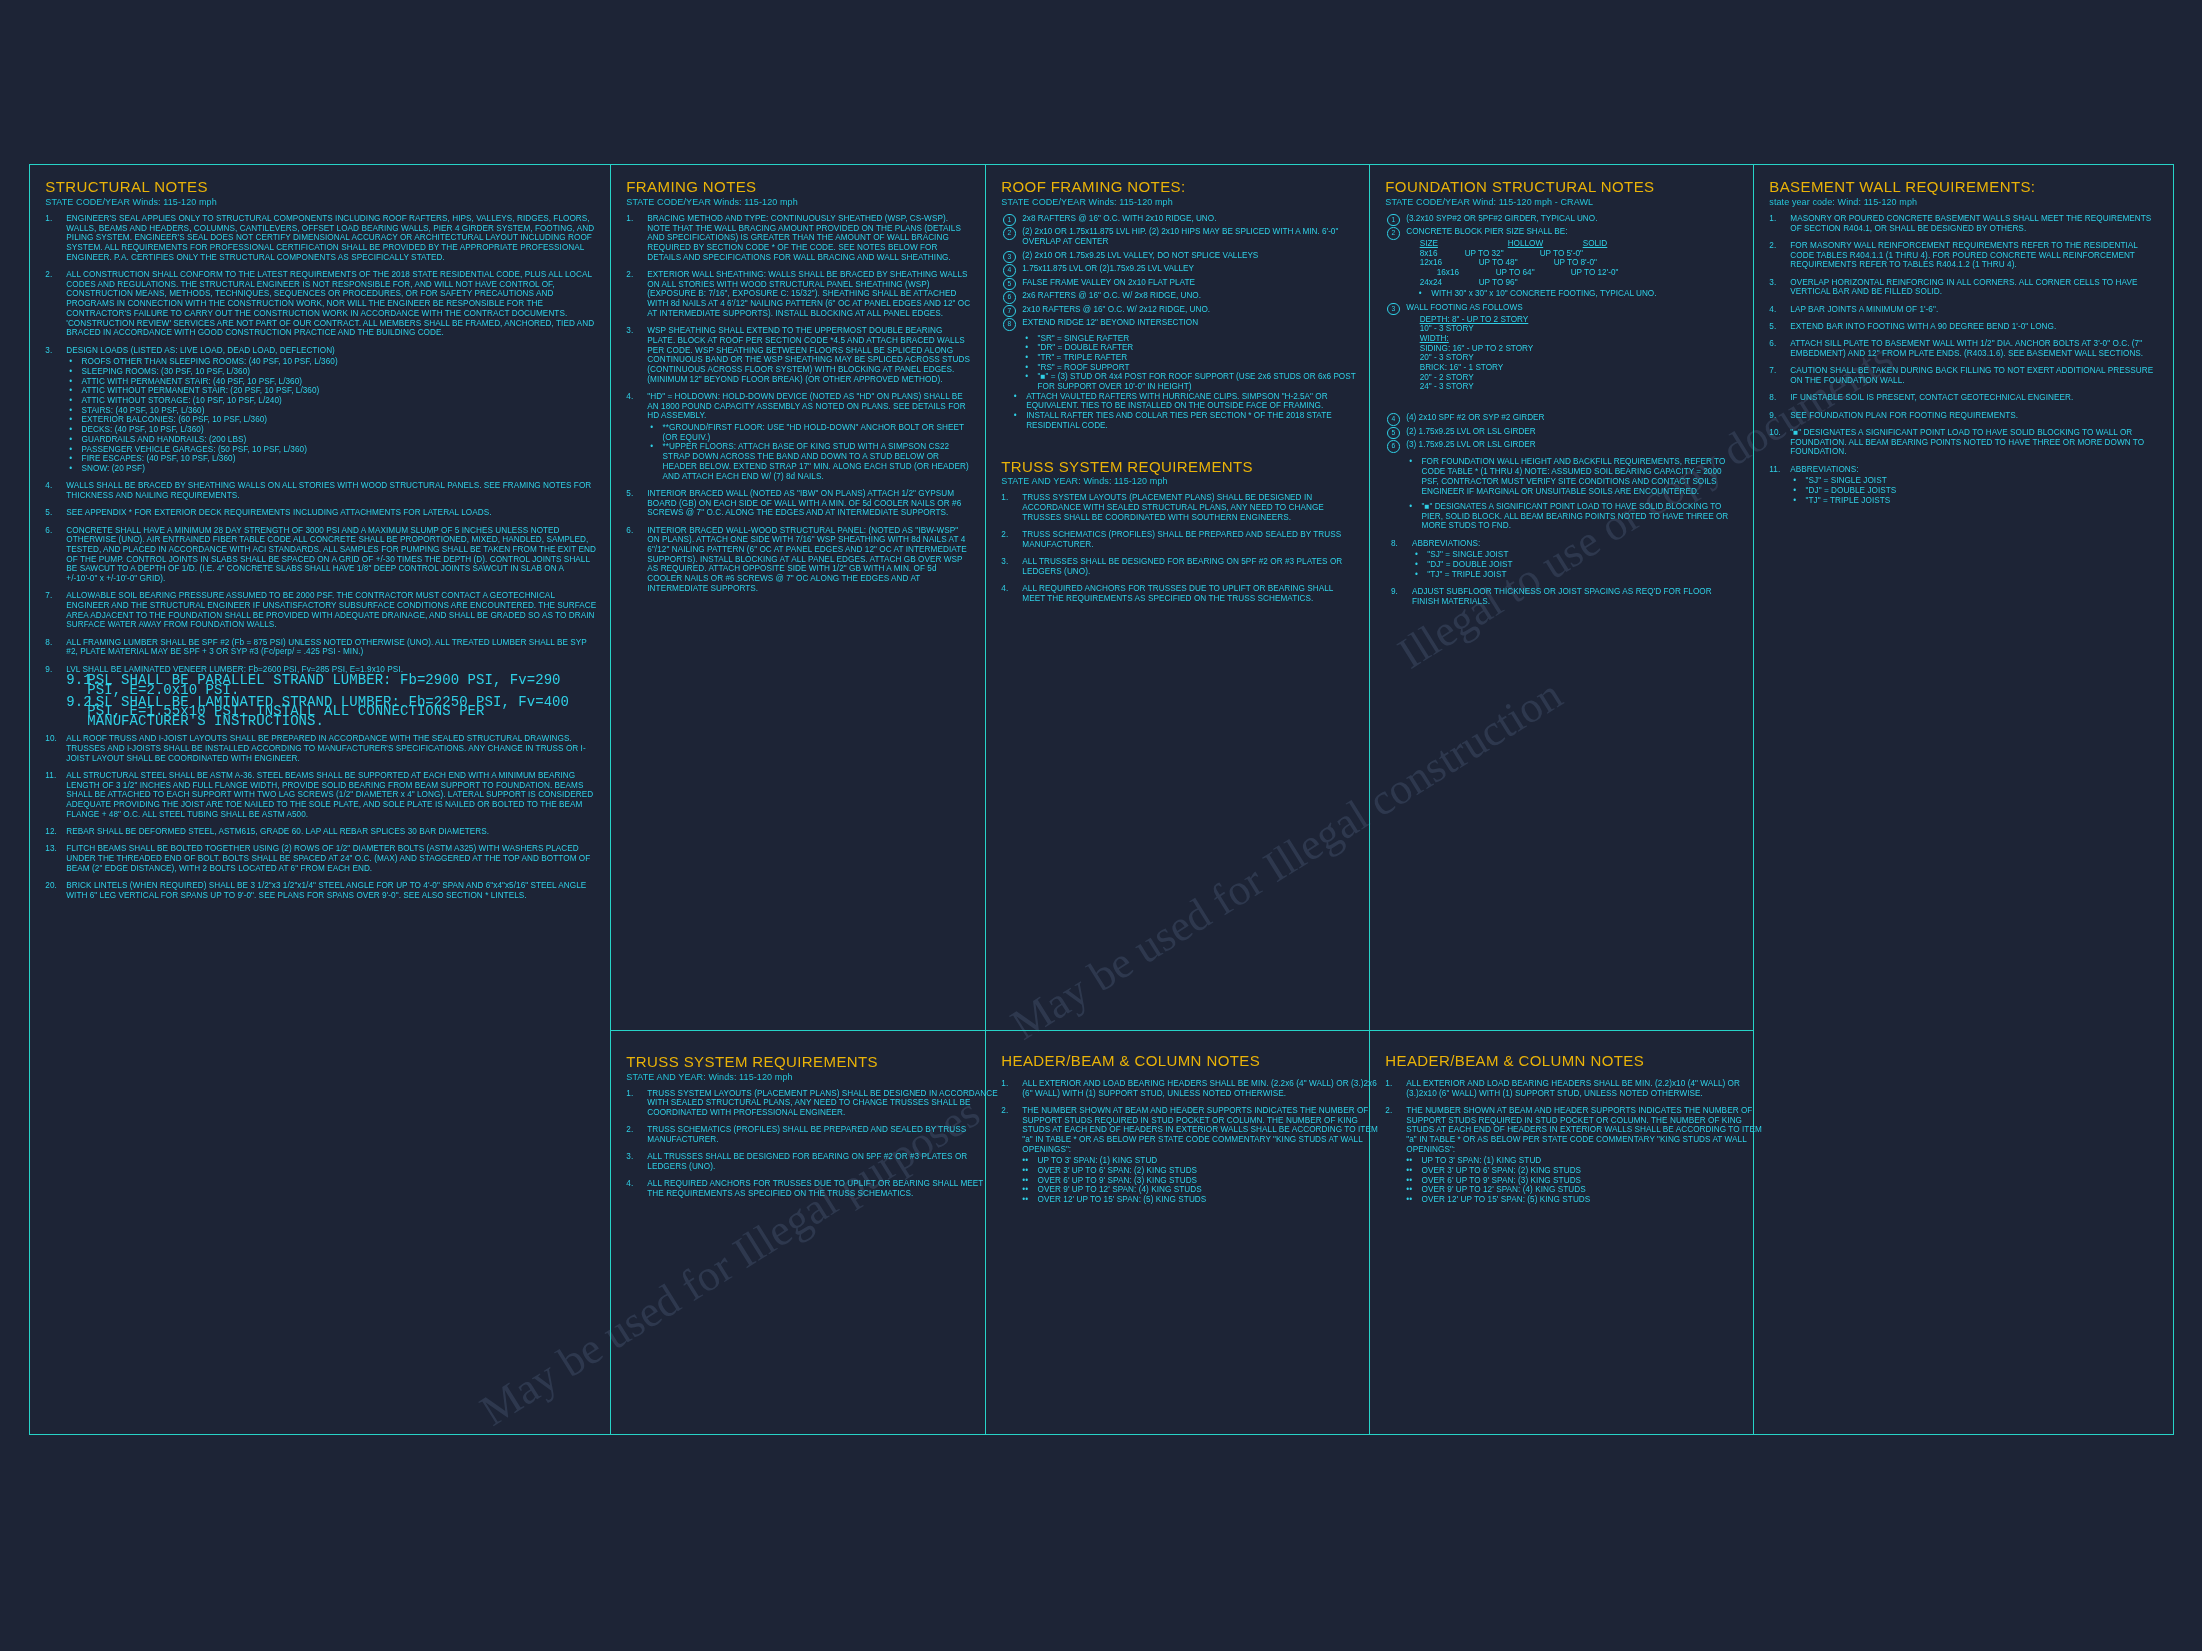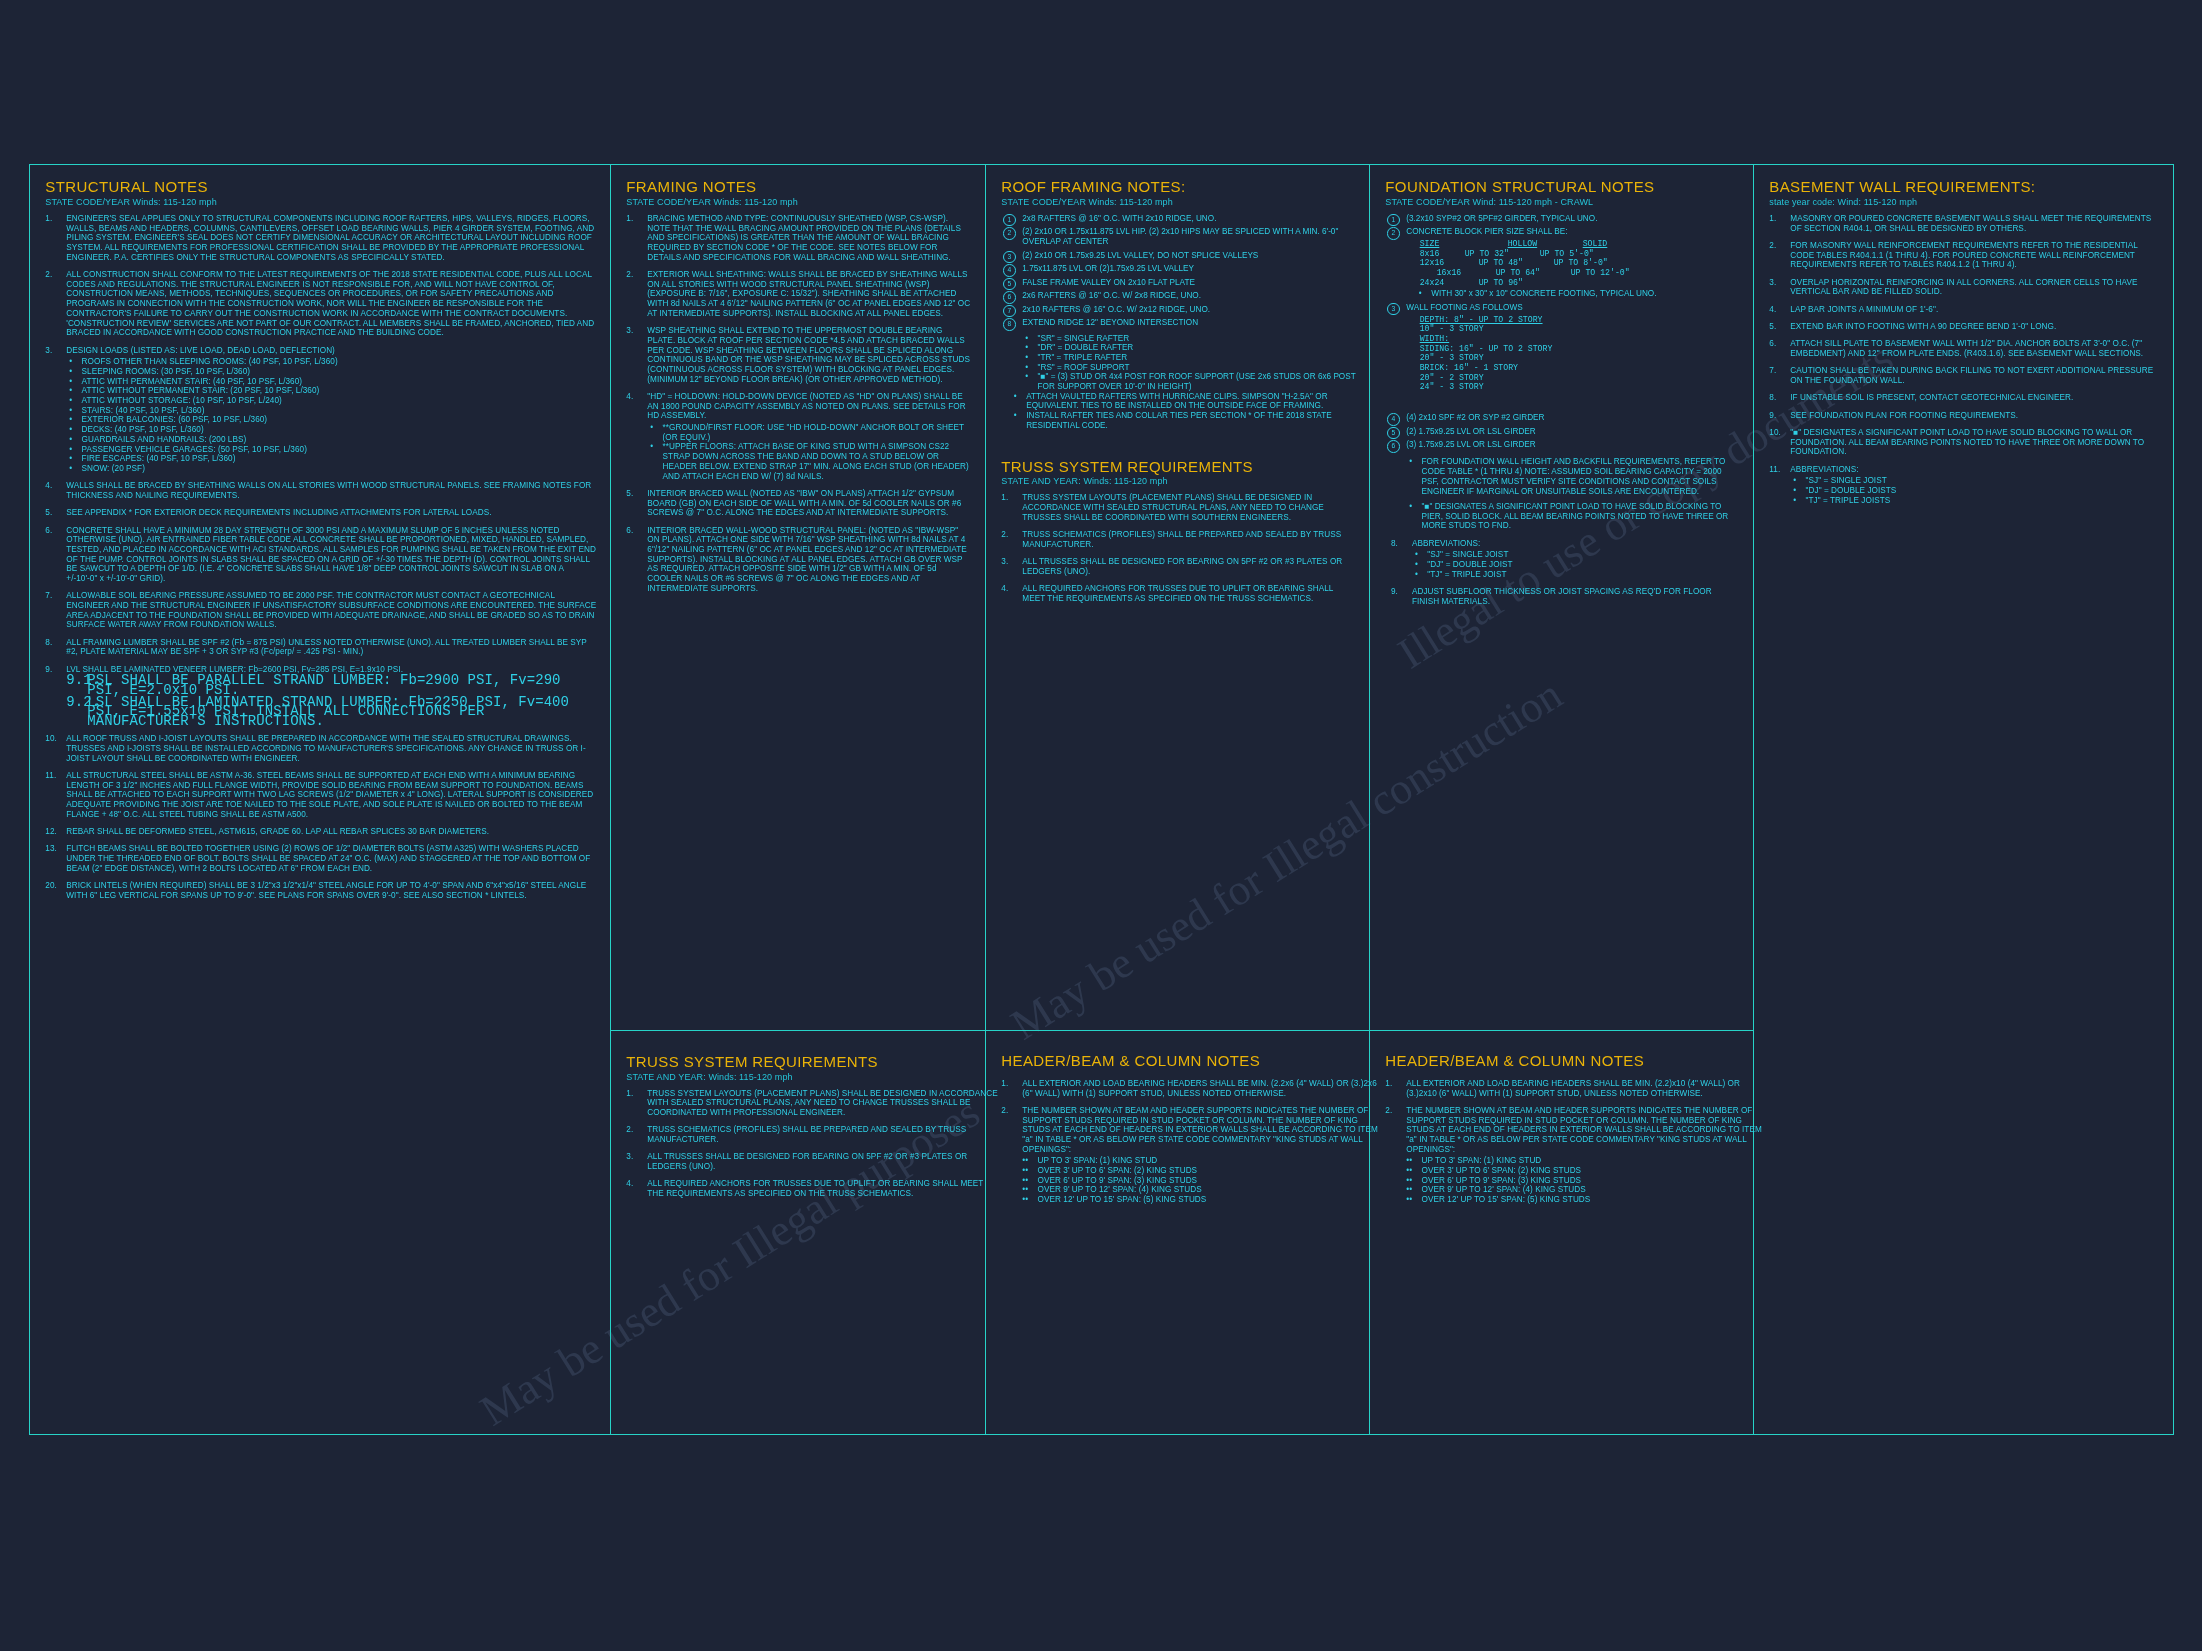--- a/index.html
+++ b/index.html
@@ -30,21 +30,21 @@
   .sublist li .num{position:absolute;left:0;top:0;}
   .bullets{margin:1.9px 0 0 0;padding:0;list-style:none;}
   .bullets li{position:relative;padding-left:15.3px;font-size:8.2px;line-height:9.7px;color:#2fd0e6;}
   .bullets li:before{content:"•";position:absolute;left:2.9px;top:0;color:#2fd0e6;}
   .bullets li.dd:before{content:"••";left:0;}
   .circ{display:inline-block;width:10.5px;height:10.5px;border:1px solid #2fd0e6;border-radius:50%;text-align:center;line-height:9.6px;font-size:6.7px;color:#2fd0e6;margin-right:3.8px;vertical-align:middle;}
   .circrow{position:relative;padding-left:21px;margin-bottom:3.8px;font-size:8.2px;line-height:9.7px;color:#2fd0e6;}
   .circrow .cnum{position:absolute;left:1.9px;top:0;}
   .tbl{margin:1.9px 0 0 13.4px;font-size:8.2px;line-height:9.7px;color:#2fd0e6;}
   .tbl .r{display:flex;}
-  .tbl .r span{display:inline-block;font-family:Liberation Mono, monospace;}
+  .tbl .r span{display:inline-block;}
   .u{text-decoration:underline;}
   .indent{margin-left:13.4px;}
 </style>
 </head>
 <body>
 
 <div id="sheet">
 
   <div class="watermark">
     <div class="wm-line wm1">May be used for Illegal purposes</div>

